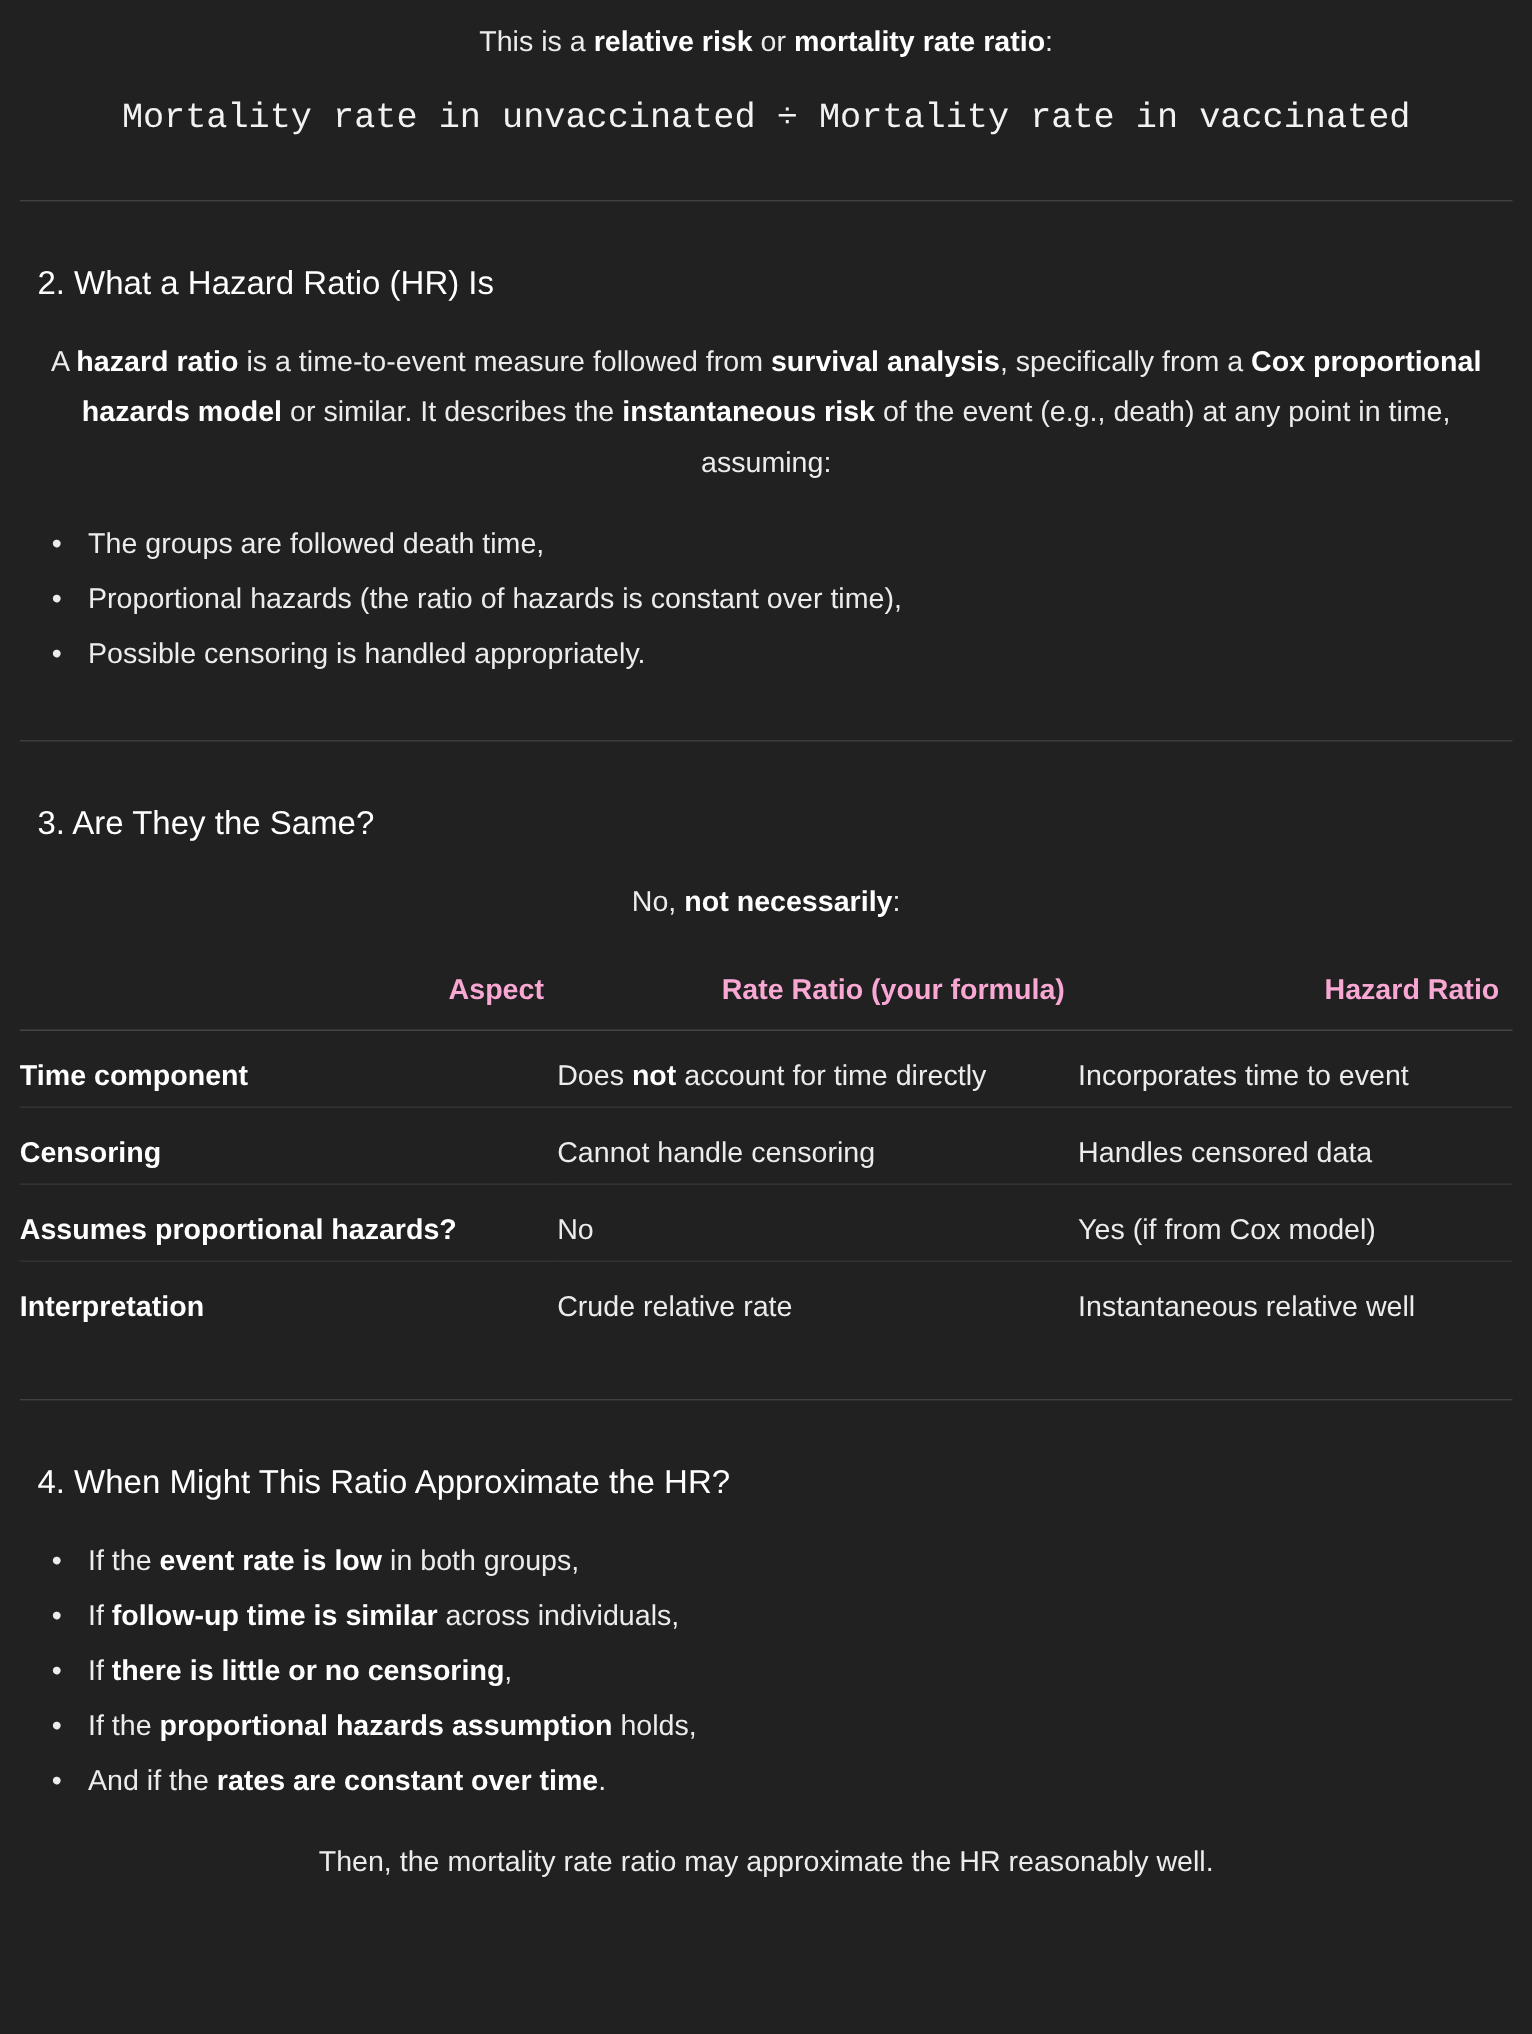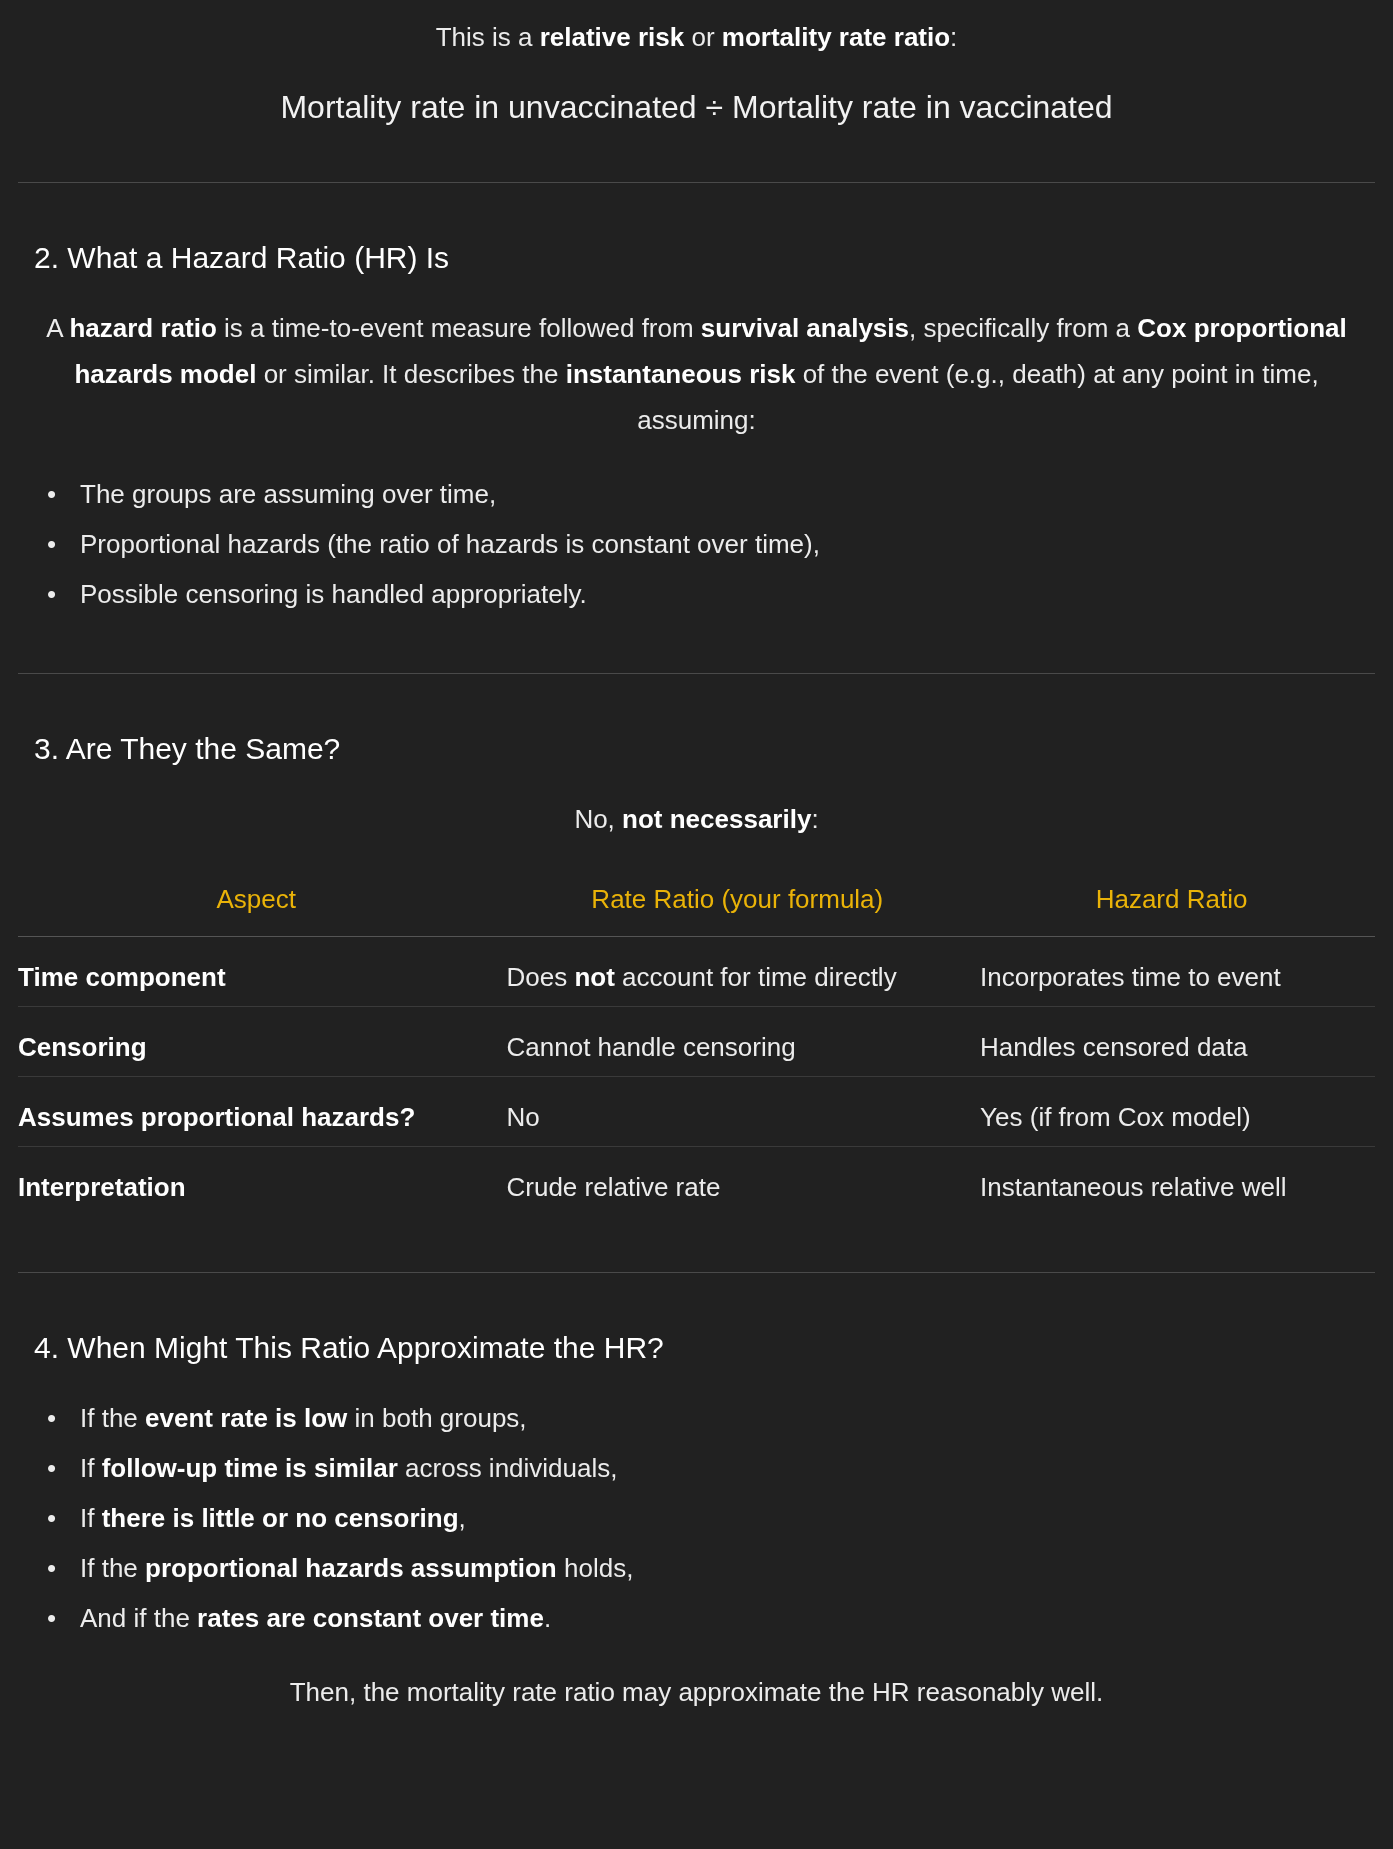--- a/index.html
+++ b/index.html
@@ -28,21 +28,21 @@
     font-weight: 400;
     margin: 28px 0;
     color: #ececec;
     text-align: center;
   }
   strong {
     font-weight: 700;
     color: #ffffff;
   }
   .math {
-    font-family: Liberation Sans, sans-serif;
+    font-family: Liberation Mono, monospace;
     font-size: 32px;
     line-height: 38px;
     text-align: center;
     color: #f2f2f2;
     margin: 16px 0 24px 0;
   }
   hr {
     border: none;
     border-top: 1.5px solid #4a4a4a;
     margin: 56px 0;
@@ -73,25 +73,25 @@
     top: 0;
     color: #ececec;
   }
   table {
     width: 100%;
     border-collapse: collapse;
     margin: 14px 0 0 0;
     table-layout: fixed;
   }
   th {
-    text-align: center;
+    text-align: right;
     font-size: 26px;
     line-height: 46px;
-    font-weight: 400;
-    color: #eab308;
+    font-weight: 700;
+    color: #f9a8d4;
     padding: 6px 12px 14px 0;
     border-bottom: 1.5px solid #555555;
     vertical-align: middle;
   }
   td {
     font-size: 26px;
     line-height: 46px;
     font-weight: 400;
     padding: 17px 12px 6px 0;
     border-bottom: 1px solid #3a3a3a;
@@ -102,21 +102,21 @@
 </head>
 <body>
 
 <div class="message-content">
     <p><span>This is a </span><strong>relative risk</strong><span> or </span><strong>mortality rate ratio</strong><span>:</span></p>
     <div class="math">Mortality rate in unvaccinated ÷ Mortality rate in vaccinated</div>
     <hr>
     <h3>2. What a Hazard Ratio (HR) Is</h3>
     <p><span>A </span><strong>hazard ratio</strong><span> is a time-to-event measure followed from </span><strong>survival analysis</strong><span>, specifically from a </span><strong>Cox proportional hazards model</strong><span> or similar. It describes the </span><strong>instantaneous risk</strong><span> of the event (e.g., death) at any point in time, assuming:</span></p>
     <ul>
-      <li><span>The groups are assuming over time,</span></li>
+      <li><span>The groups are followed death time,</span></li>
       <li><span>Proportional hazards (the ratio of hazards is constant over time),</span></li>
       <li><span>Possible censoring is handled appropriately.</span></li>
     </ul>
     <hr>
     <h3>3. Are They the Same?</h3>
     <p><span>No, </span><strong>not necessarily</strong><span>:</span></p>
     <table>
       <colgroup>
         <col style="width: 36%;">
         <col style="width: 34.9%;">

